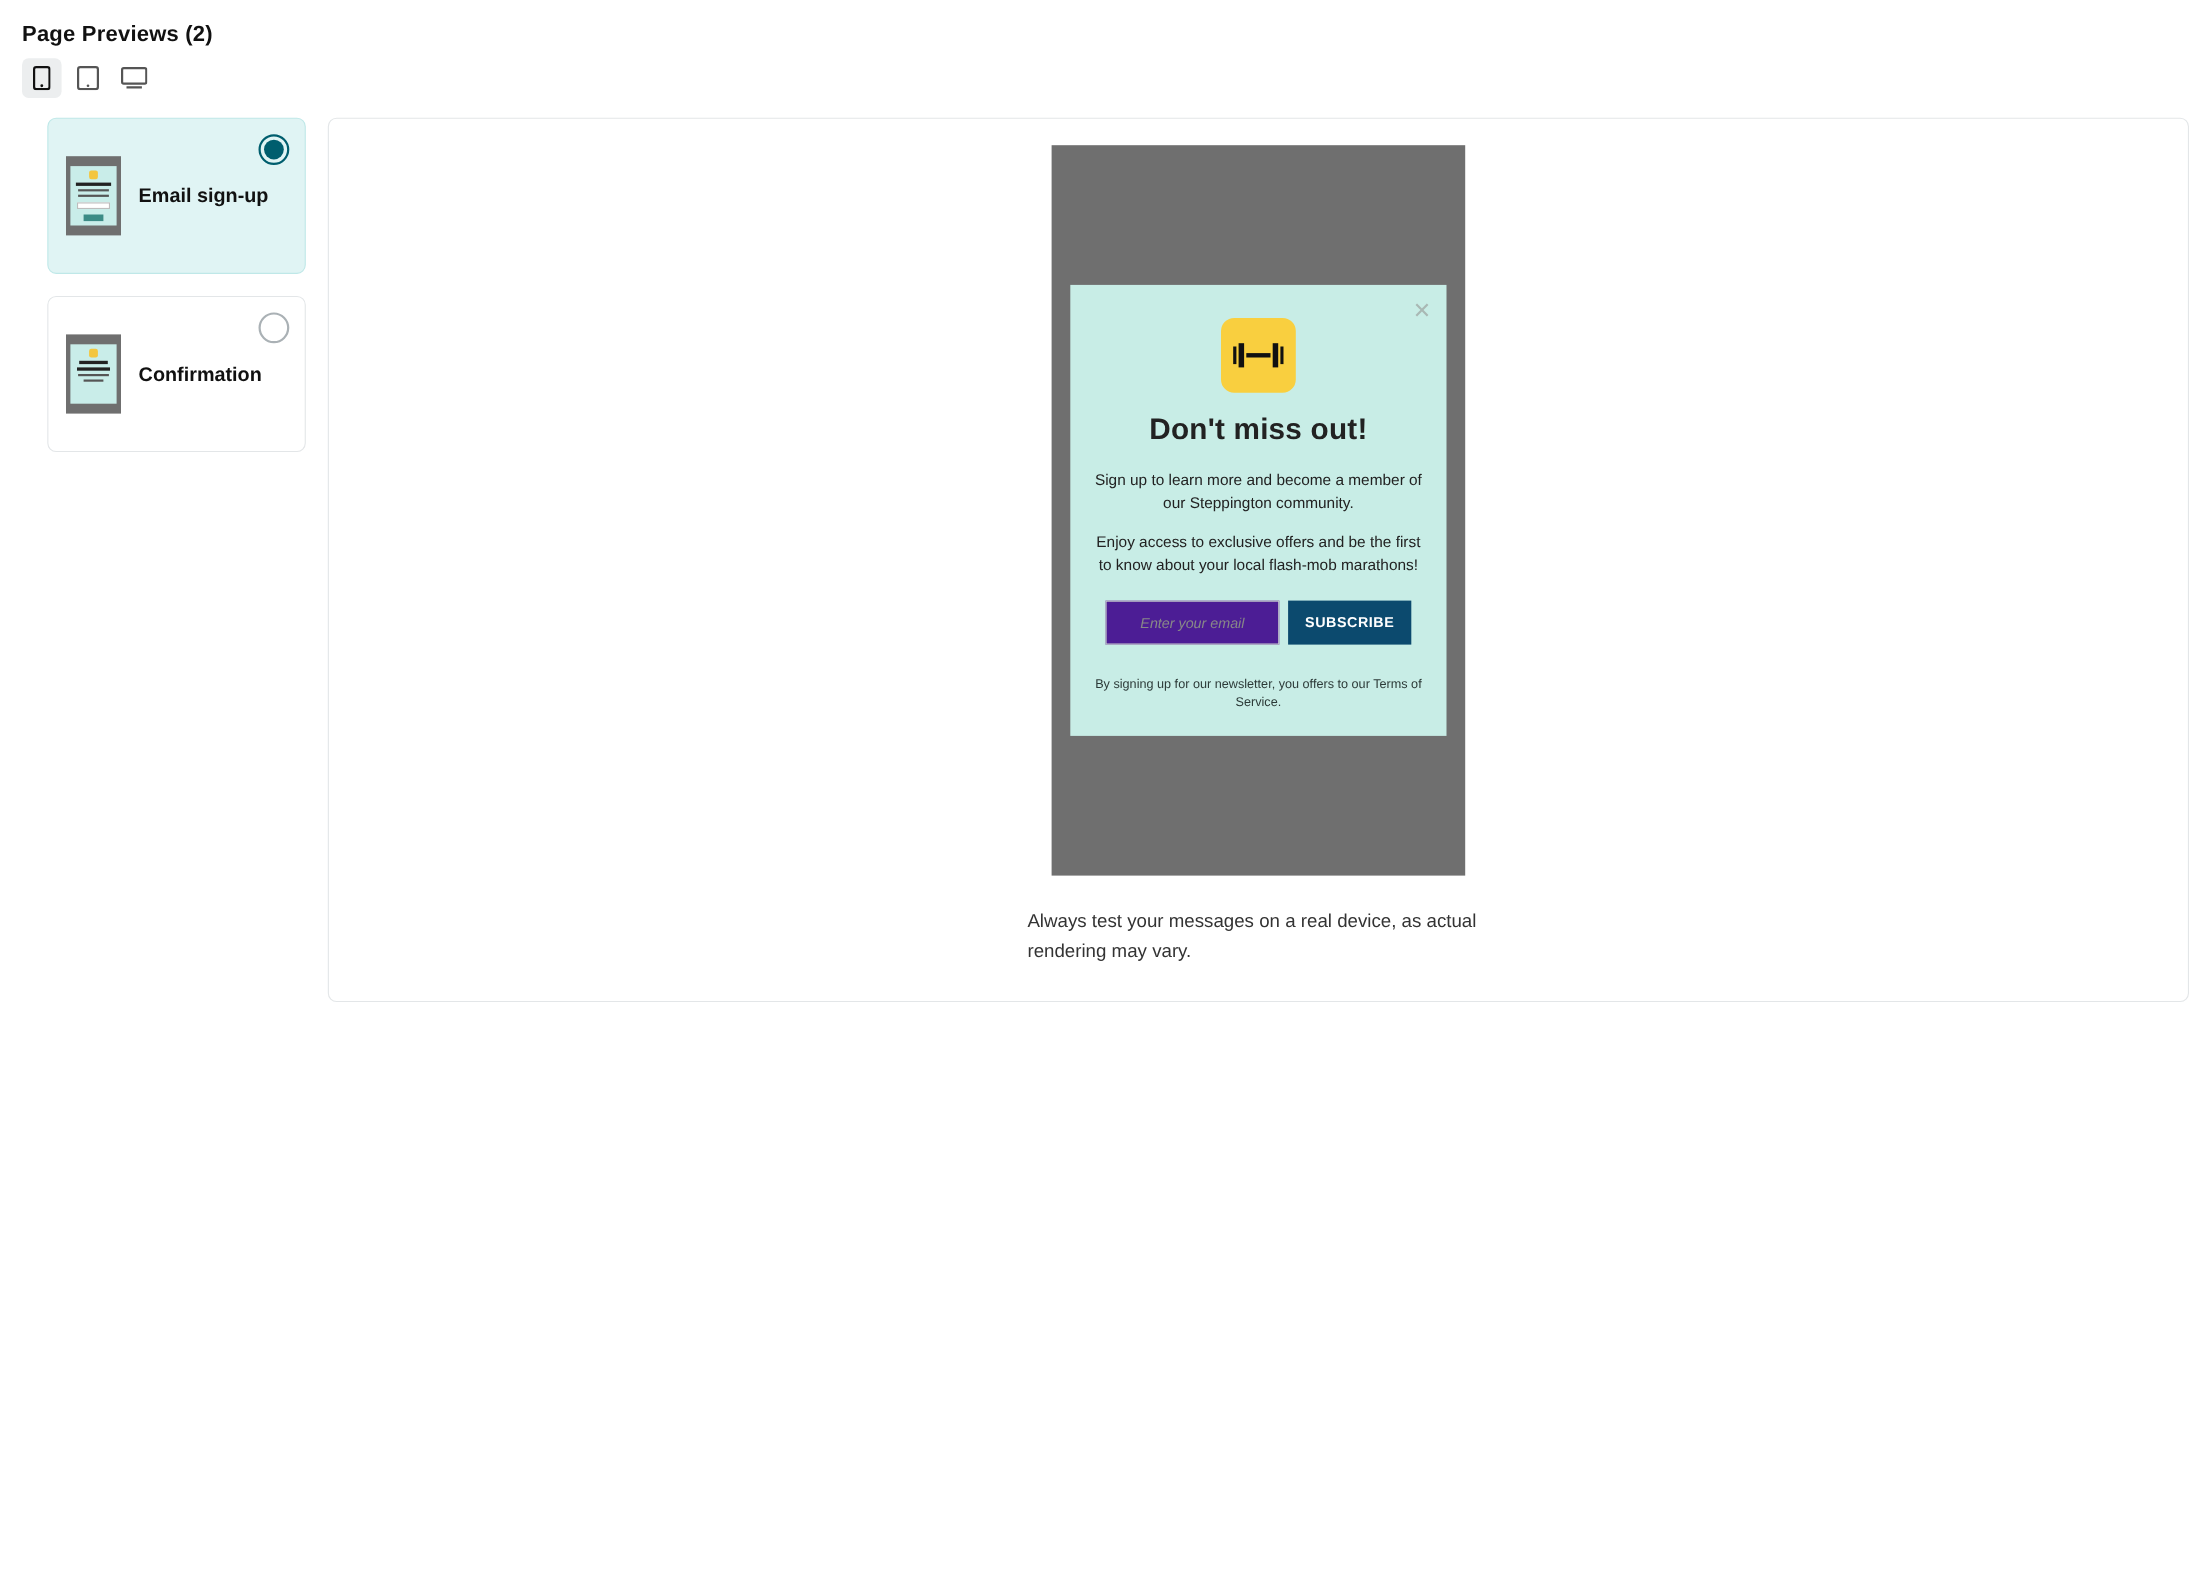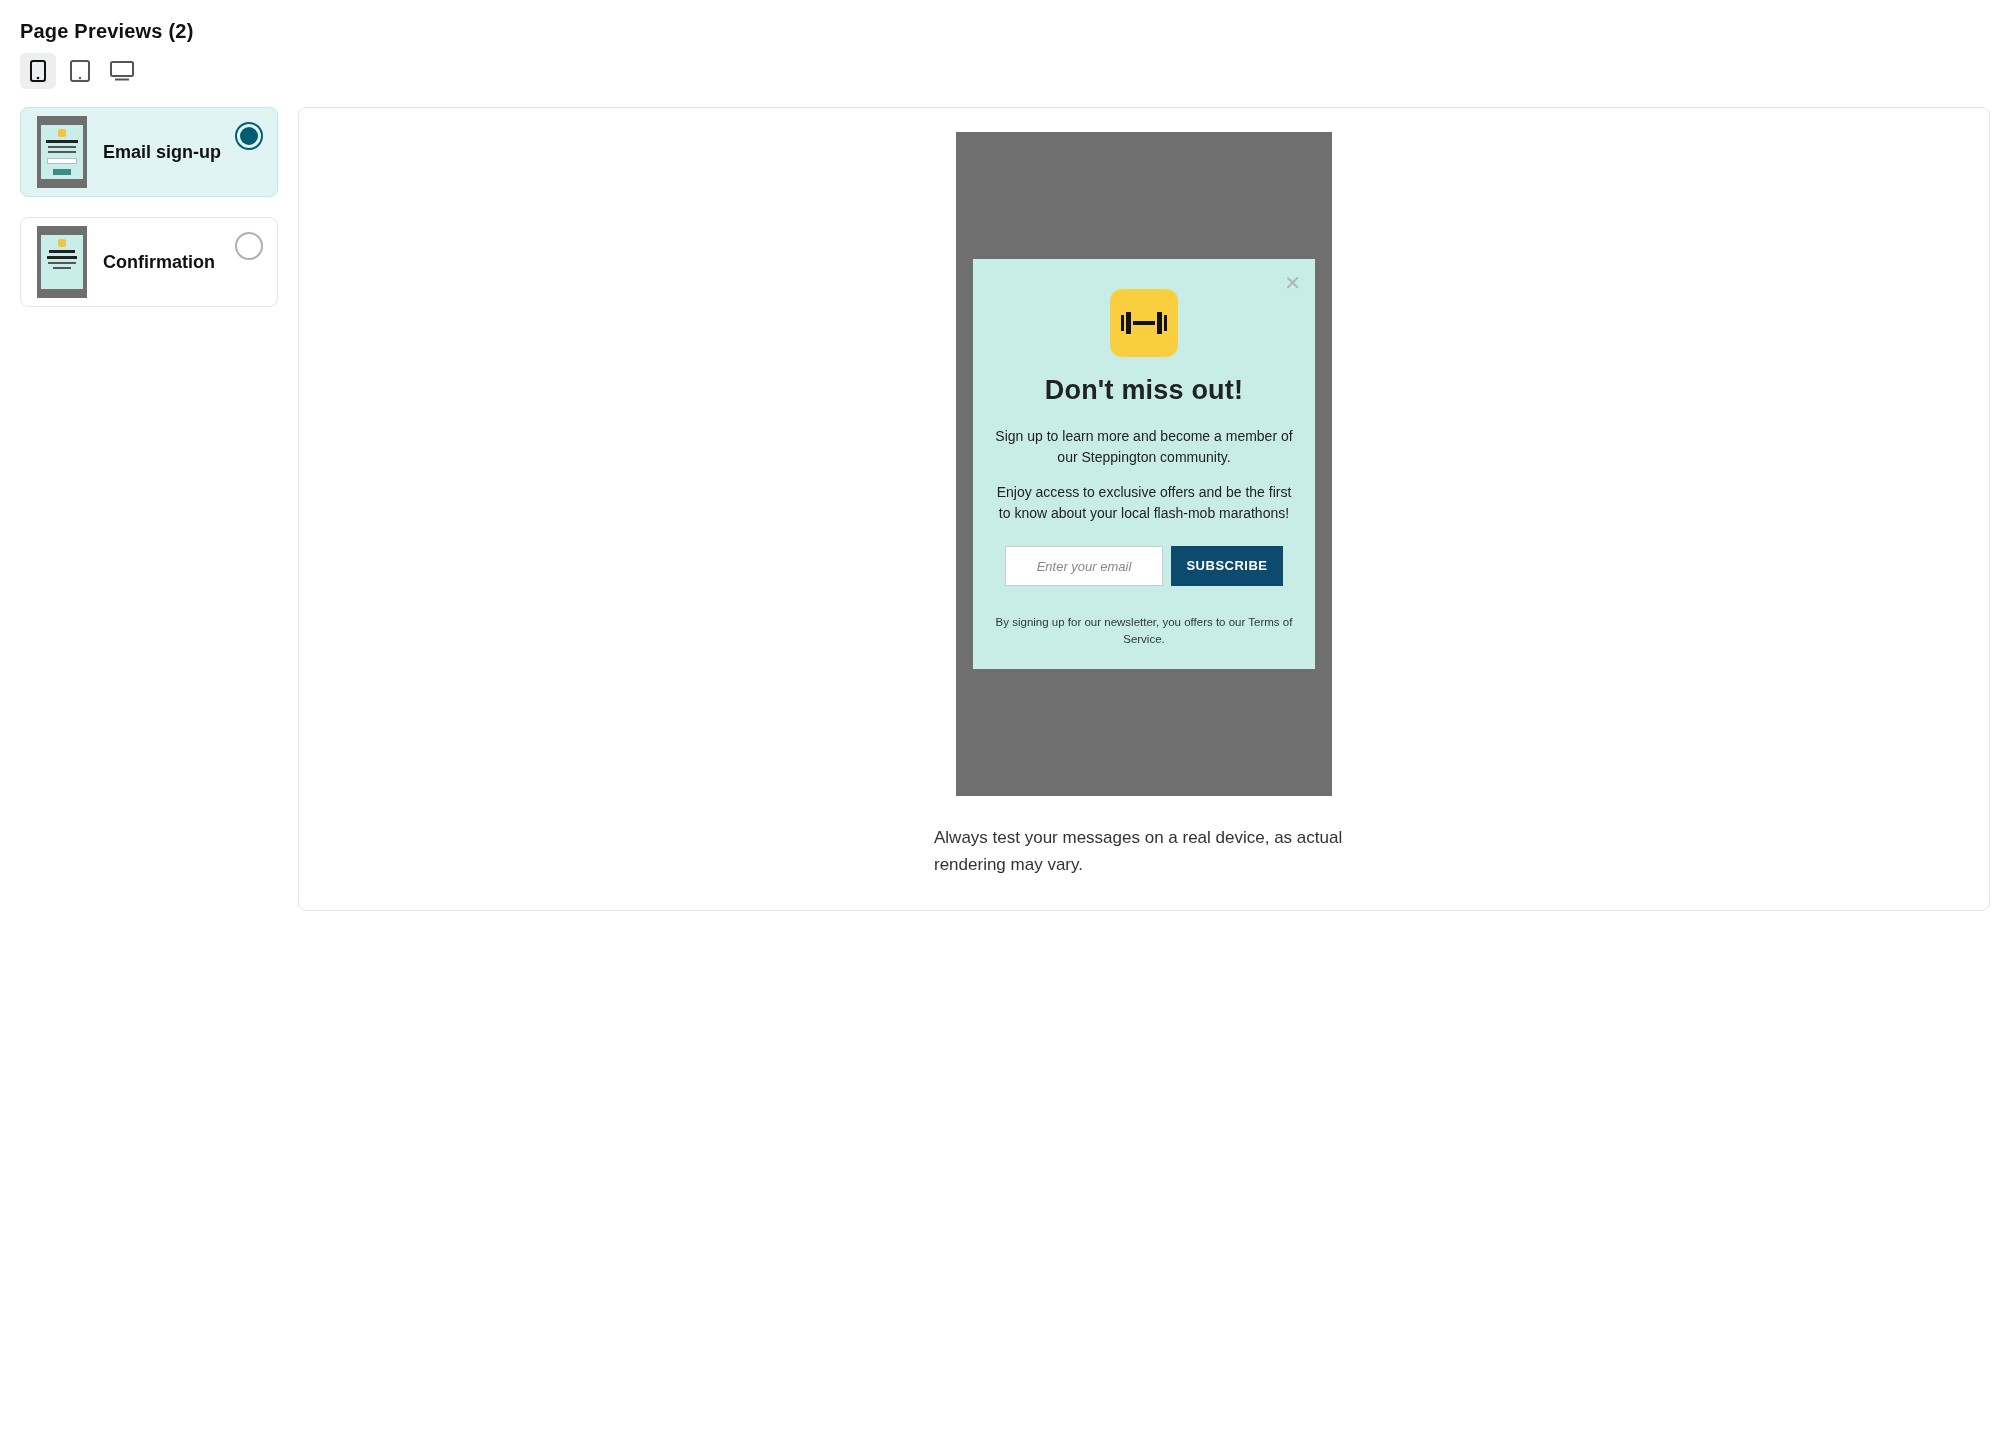--- a/index.html
+++ b/index.html
@@ -46,27 +46,28 @@
   .sidebar {
     width: 258px;
     flex: 0 0 258px;
     display: flex;
     flex-direction: column;
     gap: 20px;
   }
   .page-card {
     border: 1px solid #e3e6e8;
     border-radius: 8px;
-    padding: 8px 16px;
+    padding: 34px 16px;
     display: flex;
     align-items: center;
     gap: 16px;
     cursor: pointer;
     position: relative;
     overflow: hidden;
+    margin-left: 23px;
   }
   .page-card.selected {
     background: #e0f4f4;
     border-color: #bfe8e8;
   }
   .thumb {
     width: 50px;
     height: 72px;
     background: #6f6f6f;
     display: flex;
@@ -154,21 +155,21 @@
   .modal h2 {
     font-size:27px;font-weight:800;margin:8px 0 20px;letter-spacing:.2px;
   }
   .modal p {
     font-size:14px;line-height:1.5;margin:0 0 14px;
   }
   .signup-row {
     display:flex;gap:8px;margin-top:22px;justify-content:center;
   }
   .email-input {
-    flex:0 0 158px;height:40px;border:1px solid #c9cfcf;background:#ffffff;
+    flex:0 0 158px;height:40px;border:1px solid #c9cfcf;background:#4c1d95;
     font-style:italic;color:#888;font-size:13px;text-align:center;line-height:40px;
   }
   .sub-btn {
     flex:0 0 112px;height:40px;background:#0c4a6e;color:#fff;
     font-size:13px;font-weight:600;letter-spacing:.5px;line-height:40px;
     cursor:pointer;
   }
   .fine-print {
     font-size:11.5px;color:#2c3a38;margin-top:28px;line-height:1.45;
   }

